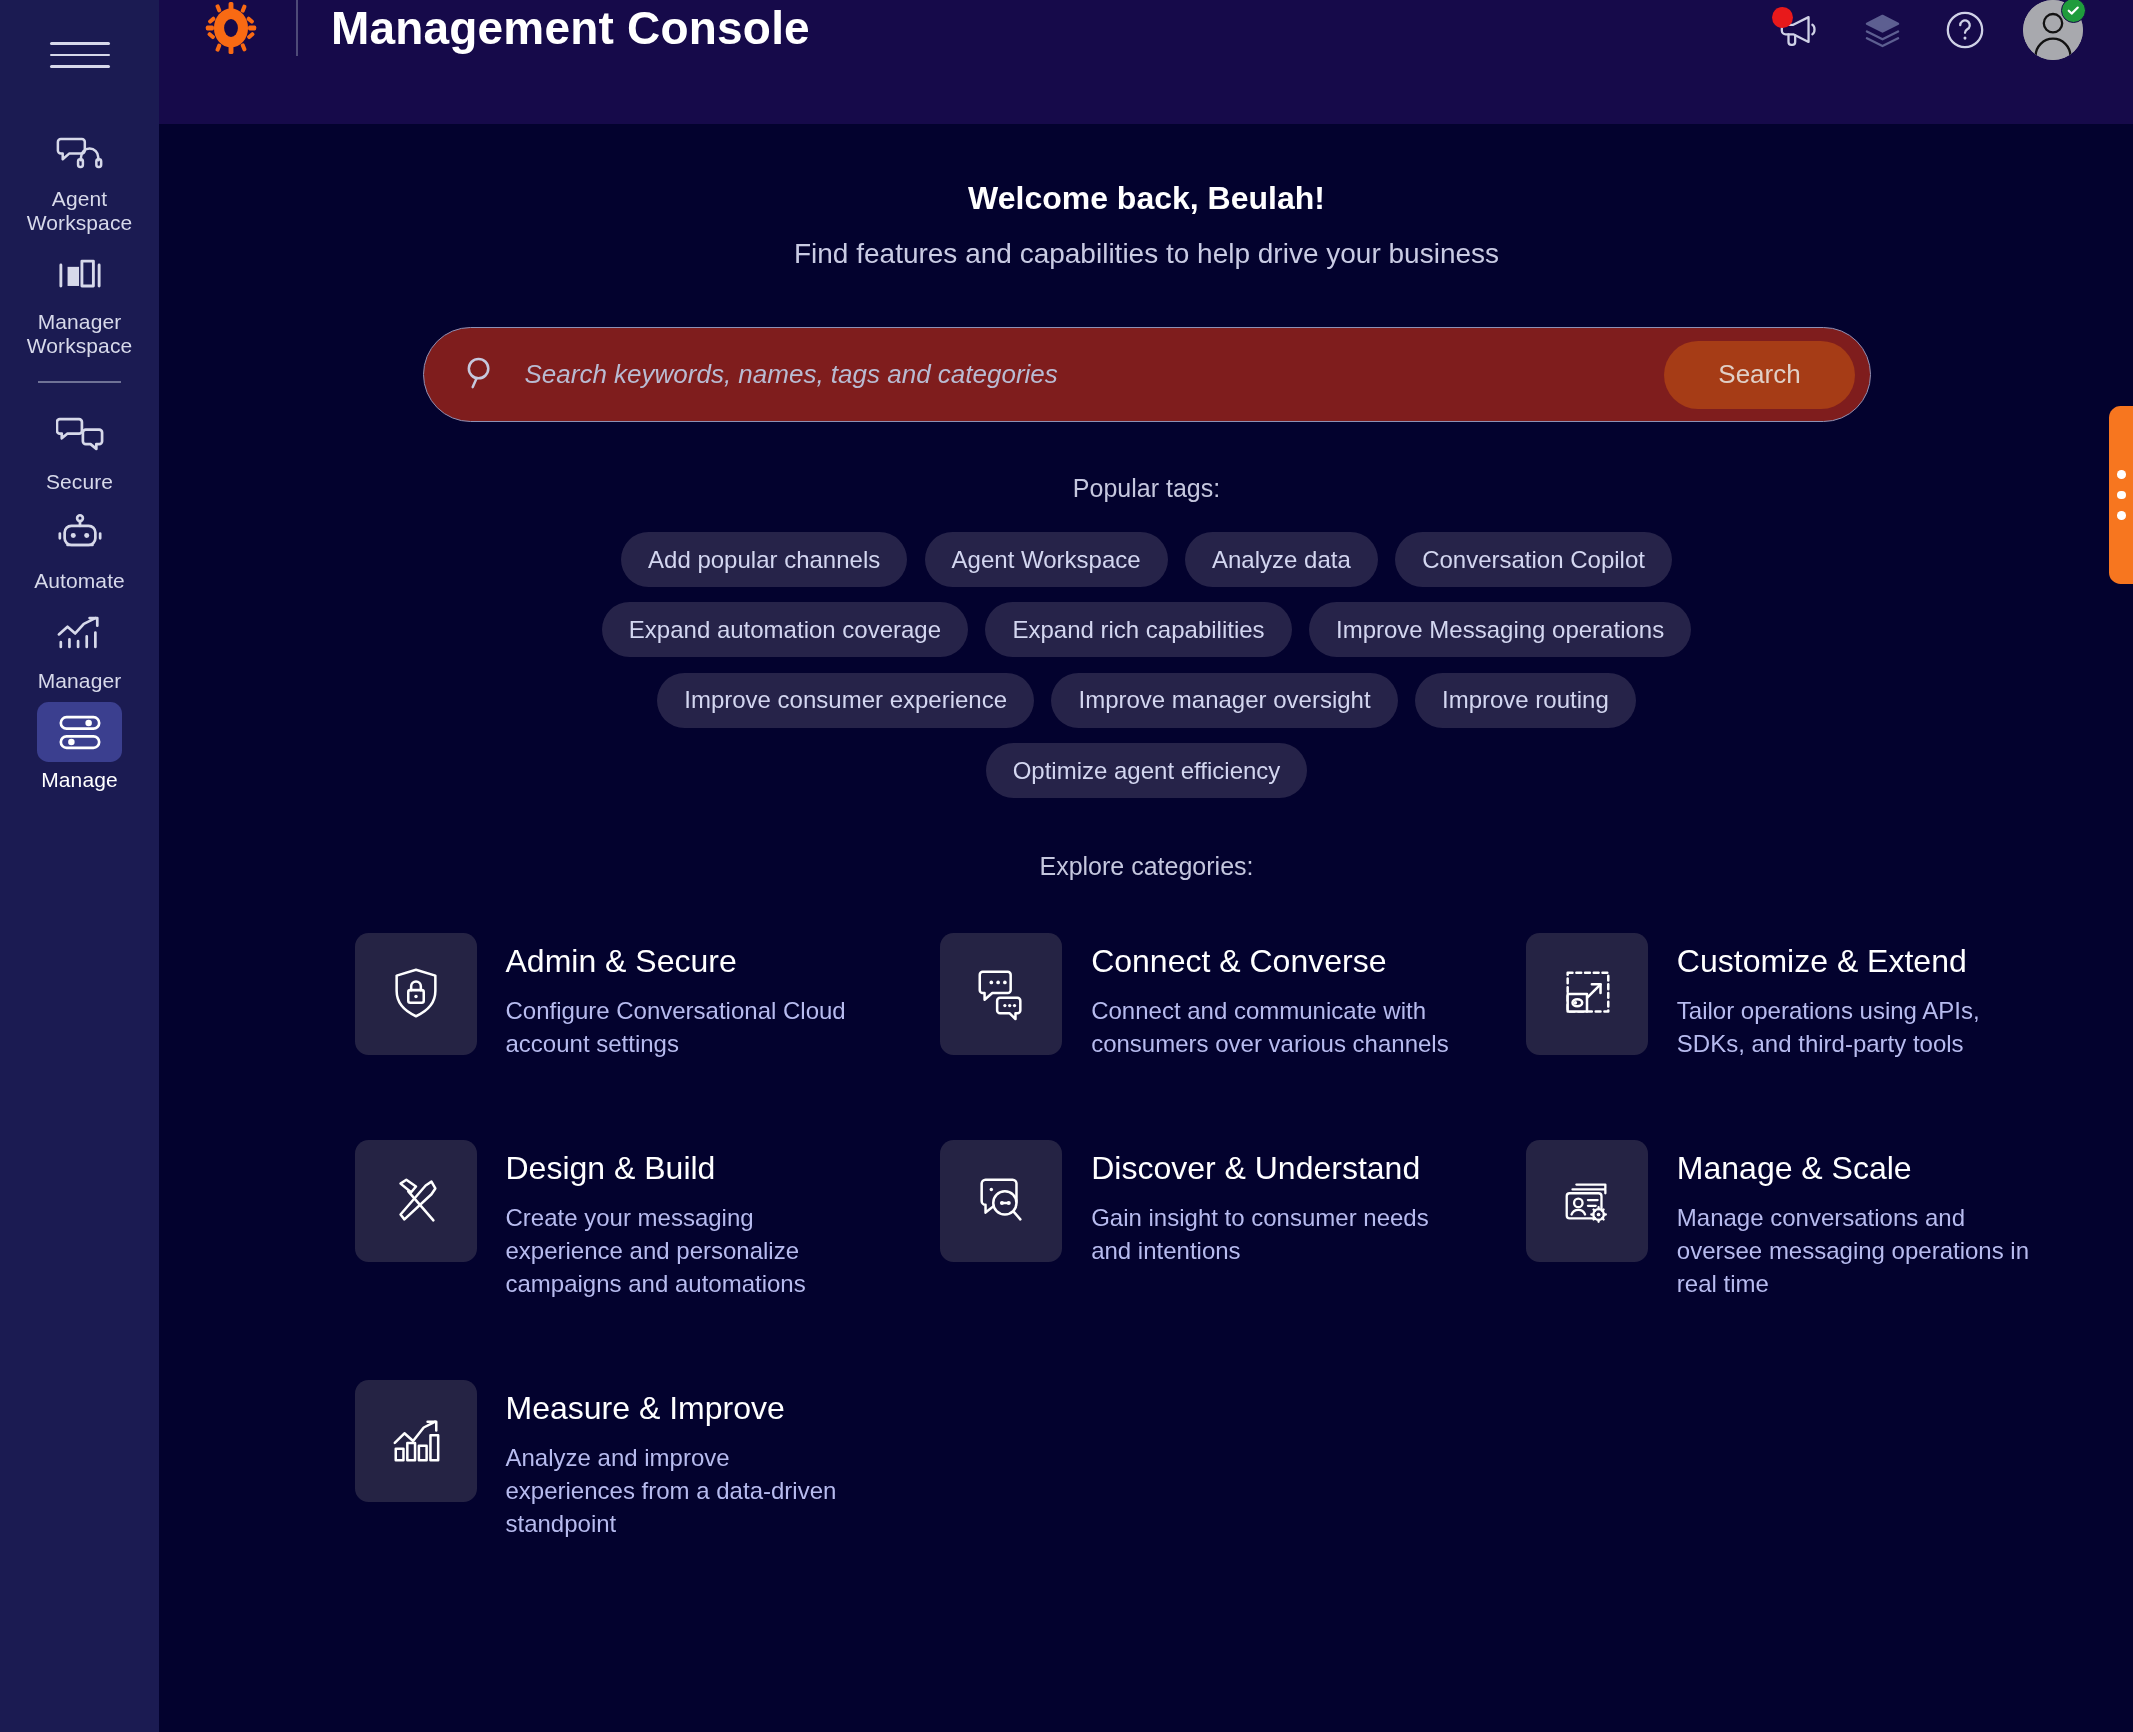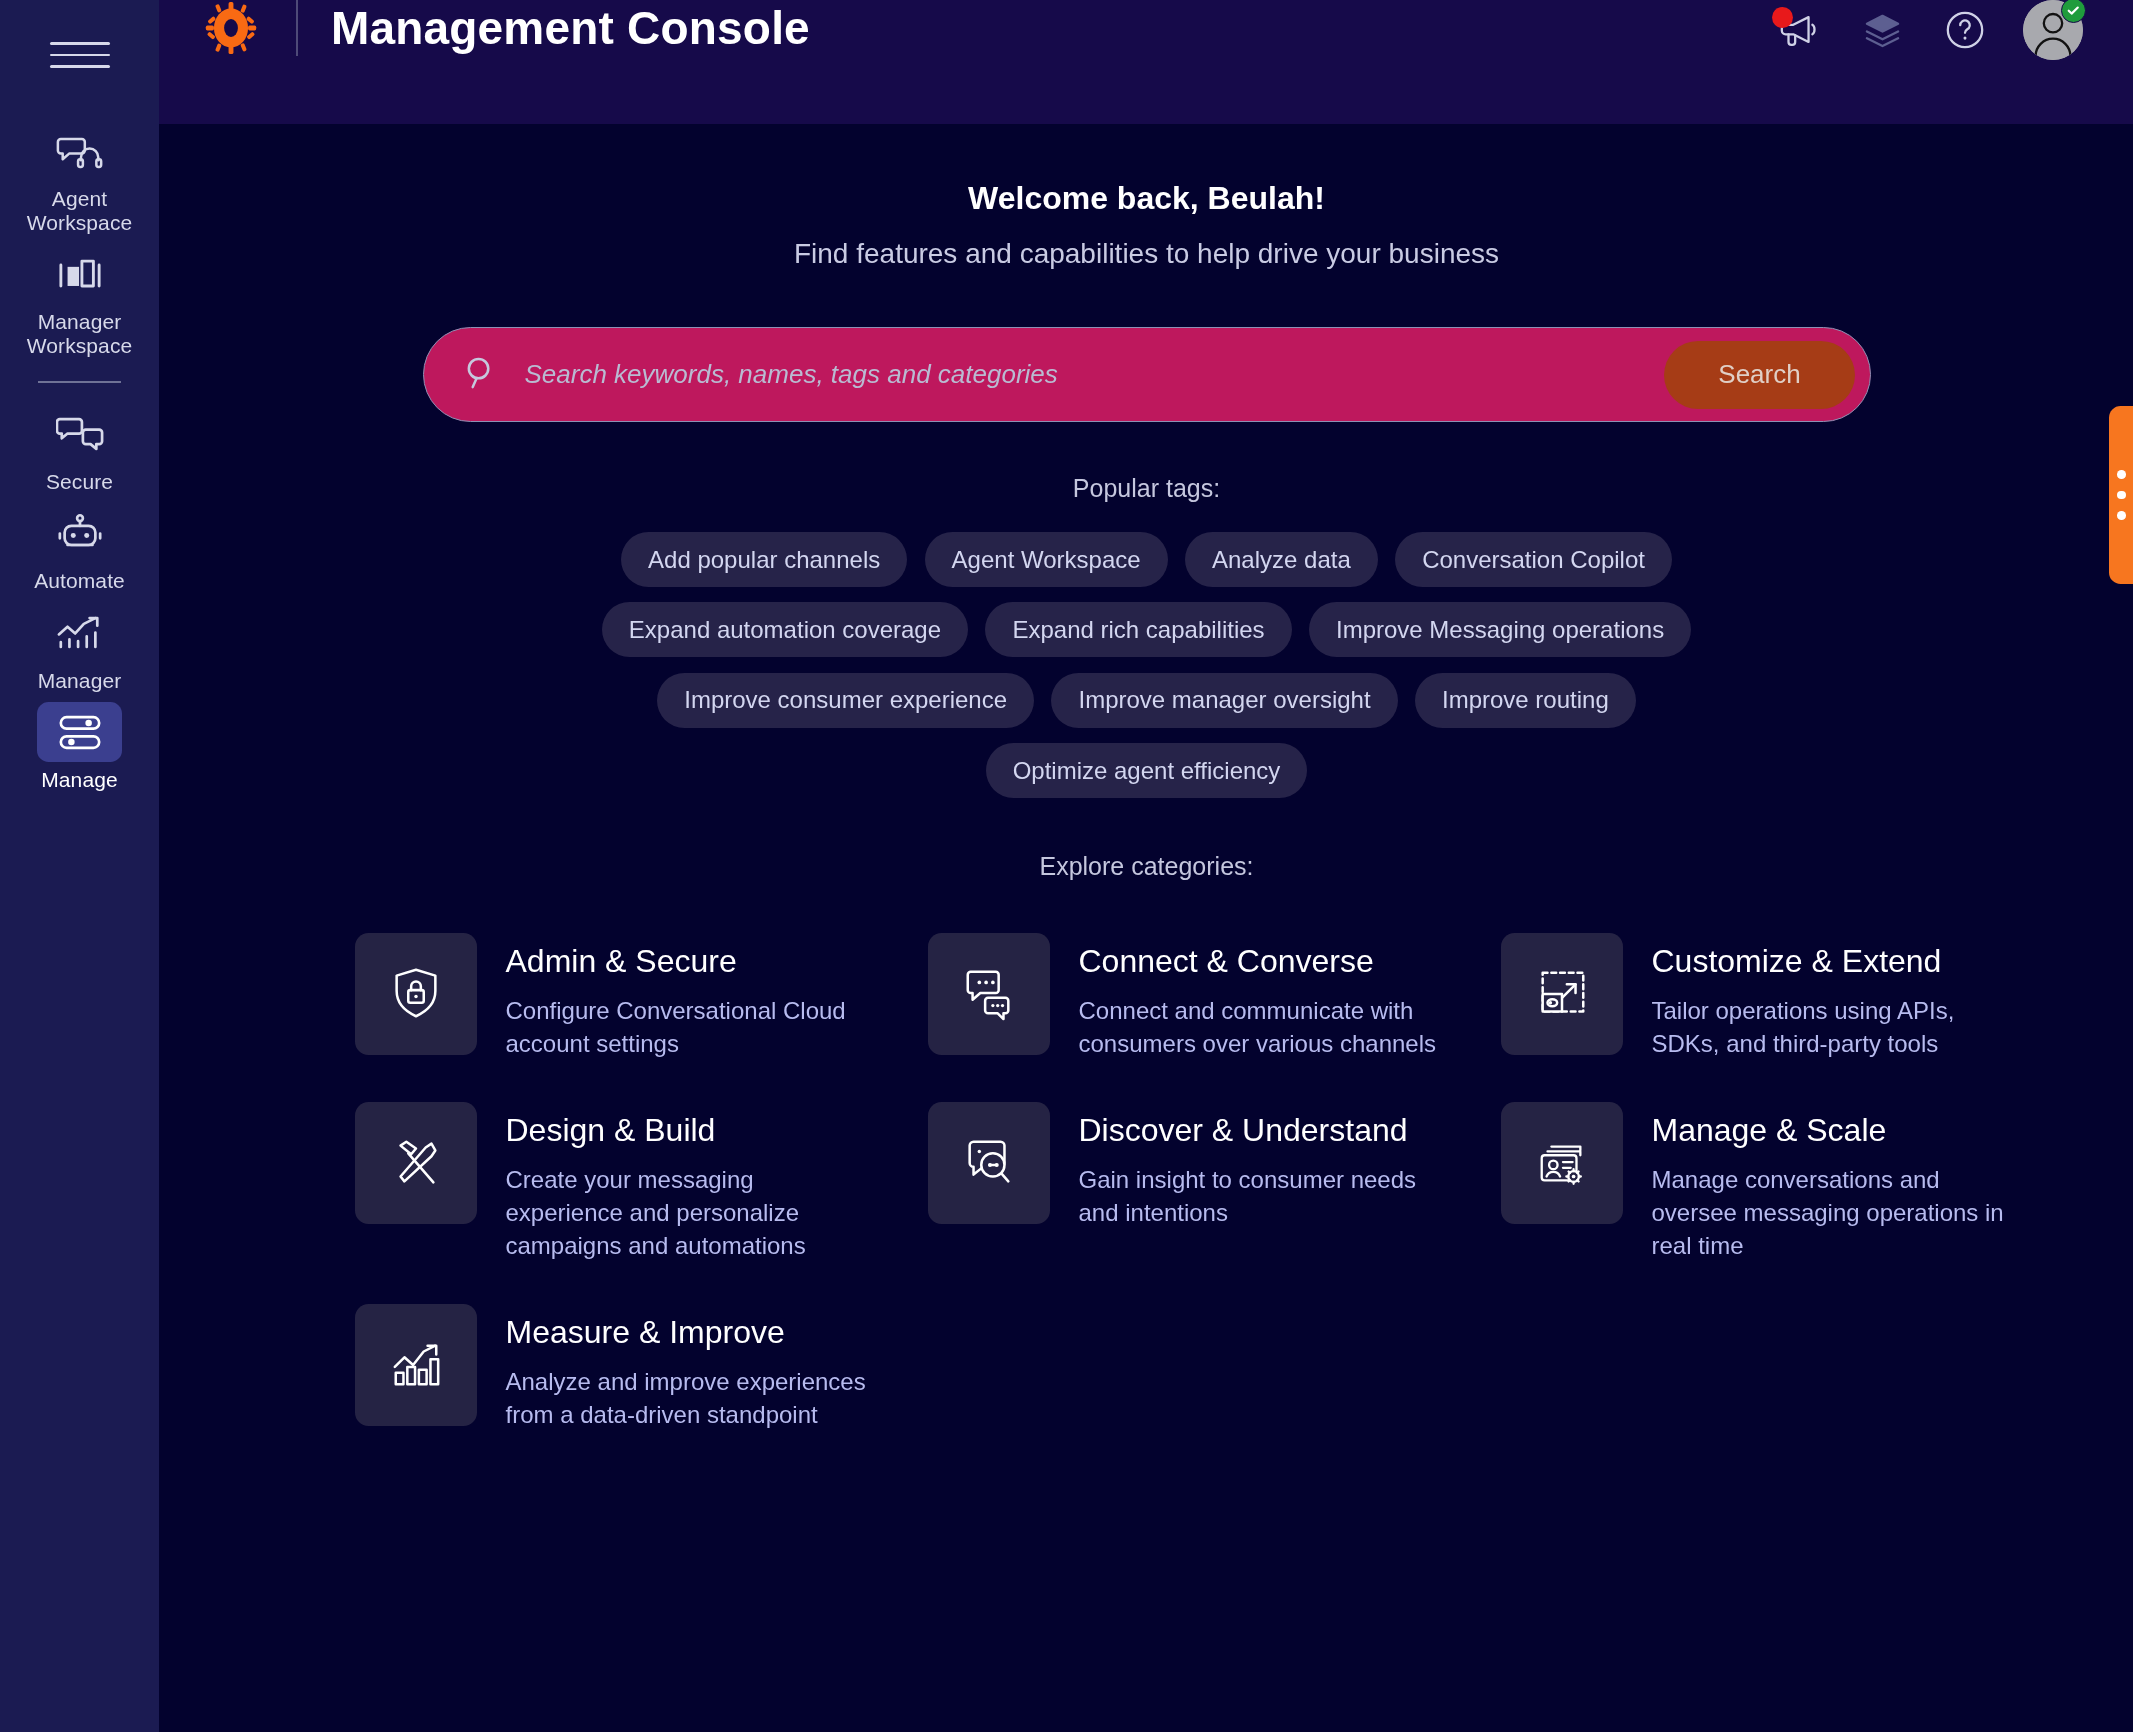--- a/index.html
+++ b/index.html
@@ -65,21 +65,21 @@
   .main {
     flex: 1; background: #03022e; overflow: hidden;
     padding-top: 56px; position: relative;
   }
   .welcome { font-size: 32px; font-weight: 700; color: #ffffff; text-align: center; }
   .subtitle { font-size: 28px; color: #c9cbe3; text-align: center; margin-top: 21px; font-weight: 400;}
 
   .search-wrap { display: flex; justify-content: center; margin-top: 57px; }
   .search-bar {
     width: 1448px; height: 95px; border: 1.4px solid #8e90b4; border-radius: 52px;
-    background: #be185d; display: flex; align-items: center; padding: 0 14.5px 0 39px;
+    background: #7f1d1d; display: flex; align-items: center; padding: 0 14.5px 0 39px;
   }
   .search-input {
     flex: 1; border: none; outline: none; background: transparent;
     color: #d3d5e6; font-size: 26px; font-style: italic;
     font-family: "Liberation Sans", sans-serif; padding-left: 27px;
   }
   .search-input::placeholder { color: #b9bbd2; font-style: italic; opacity: 1; }
   .search-btn {
     width: 191px; height: 68px; background: #a63c16; border: none; border-radius: 37px;
     color: #e0cfc6; font-size: 26px; cursor: pointer; font-family: "Liberation Sans", sans-serif;
@@ -89,21 +89,21 @@
   .tags { display: flex; flex-wrap: wrap; justify-content: center; gap: 15.4px 17.4px;
     max-width: 1284px; margin: 29px auto 0 auto; }
   .tag {
     background: #262349; color: #d3d6f0; font-size: 24px;
     padding: 13.5px 27px; border-radius: 29px; cursor: pointer; white-space: nowrap;
   }
 
   .explore-title { text-align: center; font-size: 25px; color: #c5c7de; margin-top: 54px; }
 
   .cards { display: grid; grid-template-columns: repeat(3, 1fr); column-gap: 0px;
-    row-gap: 0px; max-width: 1854px; margin: 31px auto 0 auto; padding-left: 135px; }
+    row-gap: 0px; max-width: 1854px; margin: 31px auto 0 auto; padding-left: 135px; gap: 38px; }
   .card { display: flex; gap: 29px; align-items: flex-start; cursor: pointer;
     padding: 21px 39px 21px 0; }
   .card-icon {
     width: 122px; height: 122px; min-width: 122px; border-radius: 13.5px;
     background: #252344; display: flex; align-items: center; justify-content: center;
   }
   .card-text { padding-top: 9.7px; max-width: 367px; }
   .card-title { font-size: 32px; color: #ffffff; font-weight: 400; line-height: 1.16; }
   .card-desc { font-size: 24px; color: #b7bbef; line-height: 1.38; margin-top: 14px; }
 

